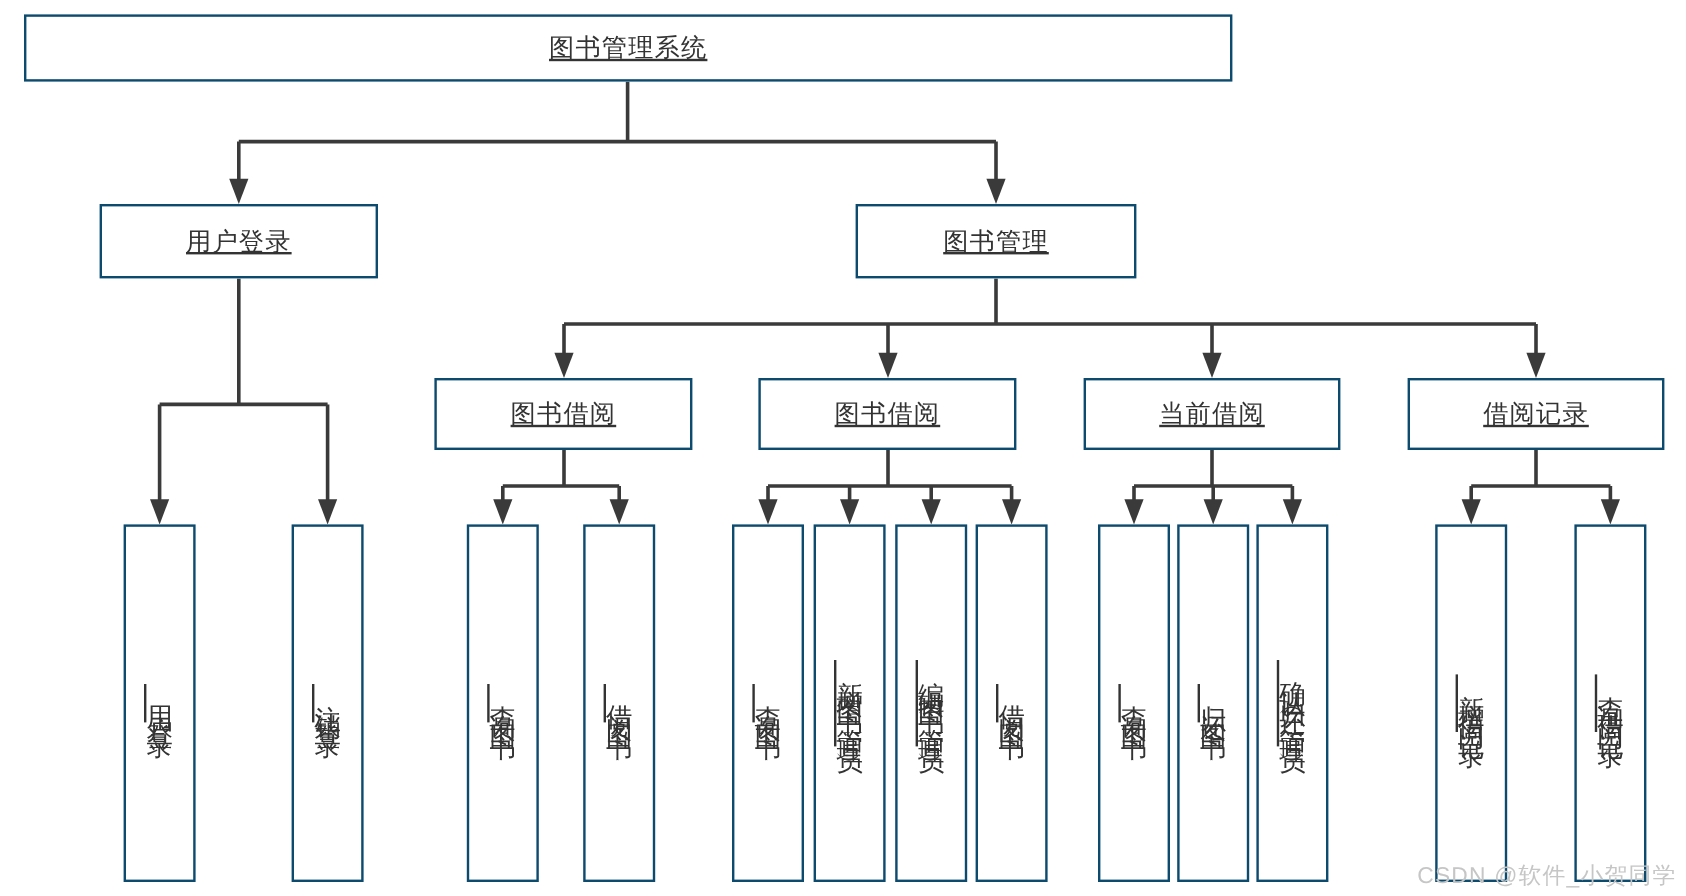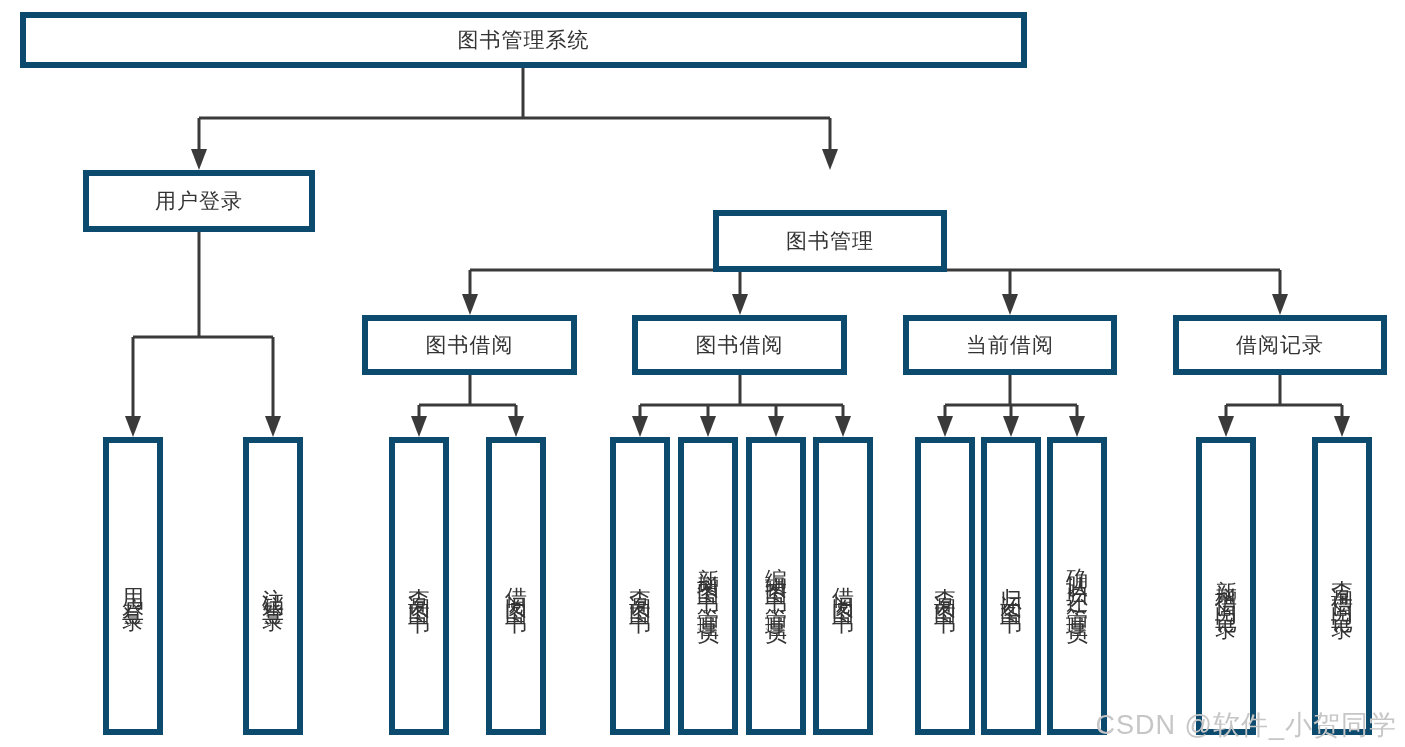--- a/index.html
+++ b/index.html
@@ -12,45 +12,46 @@
     overflow: hidden;
   }
   .connectors {
     position: absolute;
     left: 0; top: 0;
     width: 1405px; height: 747px;
   }
   .node {
     position: absolute;
     box-sizing: border-box;
-    border: 6px solid #0c4a6e;
+    border: 2px solid #0c4a6e;
     background: #ffffff;
     color: #333333;
     display: flex;
     align-items: center;
     justify-content: center;
+    text-decoration: underline;
   }
   .hbox {
     font-size: 21px;
     letter-spacing: 1px;
     white-space: nowrap;
   }
   .vbox {
     writing-mode: vertical-rl;
     text-orientation: mixed;
     font-size: 22px;
     letter-spacing: 8px;
     line-height: 54px;
     white-space: nowrap;
   }
   .watermark {
     position: absolute;
     right: 8px;
     bottom: 4px;
-    font-size: 27px;
+    font-size: 19px;
     color: #c6c6c6;
     letter-spacing: 1px;
     white-space: nowrap;
   }
 </style>
 </head>
 <body>
 
 <div class="stage">
 
@@ -90,21 +91,21 @@
       <polygon points="1003,416 1019,416 1011,437"></polygon>
       <polygon points="1069,416 1085,416 1077,437"></polygon>
       <polygon points="1218,416 1234,416 1226,437"></polygon>
       <polygon points="1334,416 1350,416 1342,437"></polygon>
     </g>
   </svg>
 
   <div class="node hbox" style="left:20px; top:12px; width:1007px; height:56px;">图书管理系统</div>
 
   <div class="node hbox" style="left:83px; top:170px; width:232px; height:62px;">用户登录</div>
-  <div class="node hbox" style="left:713px; top:170px; width:234px; height:62px;margin-top:40px;">图书管理</div>
+  <div class="node hbox" style="left:713px; top:170px; width:234px; height:62px;">图书管理</div>
 
   <div class="node hbox" style="left:362px; top:315px; width:215px; height:60px;">图书借阅</div>
   <div class="node hbox" style="left:903px; top:315px; width:214px; height:60px;">当前借阅</div>
   <div class="node hbox" style="left:632px; top:315px; width:215px; height:60px;">图书借阅</div>
   <div class="node hbox" style="left:1173px; top:315px; width:214px; height:60px;">借阅记录</div>
 
   <div class="node vbox" style="left:103px; top:437px; width:60px; height:298px;">用户登录</div>
   <div class="node vbox" style="left:243px; top:437px; width:60px; height:298px;">注销登录</div>
 
   <div class="node vbox" style="left:389px; top:437px; width:60px; height:298px;">查询图书</div>

